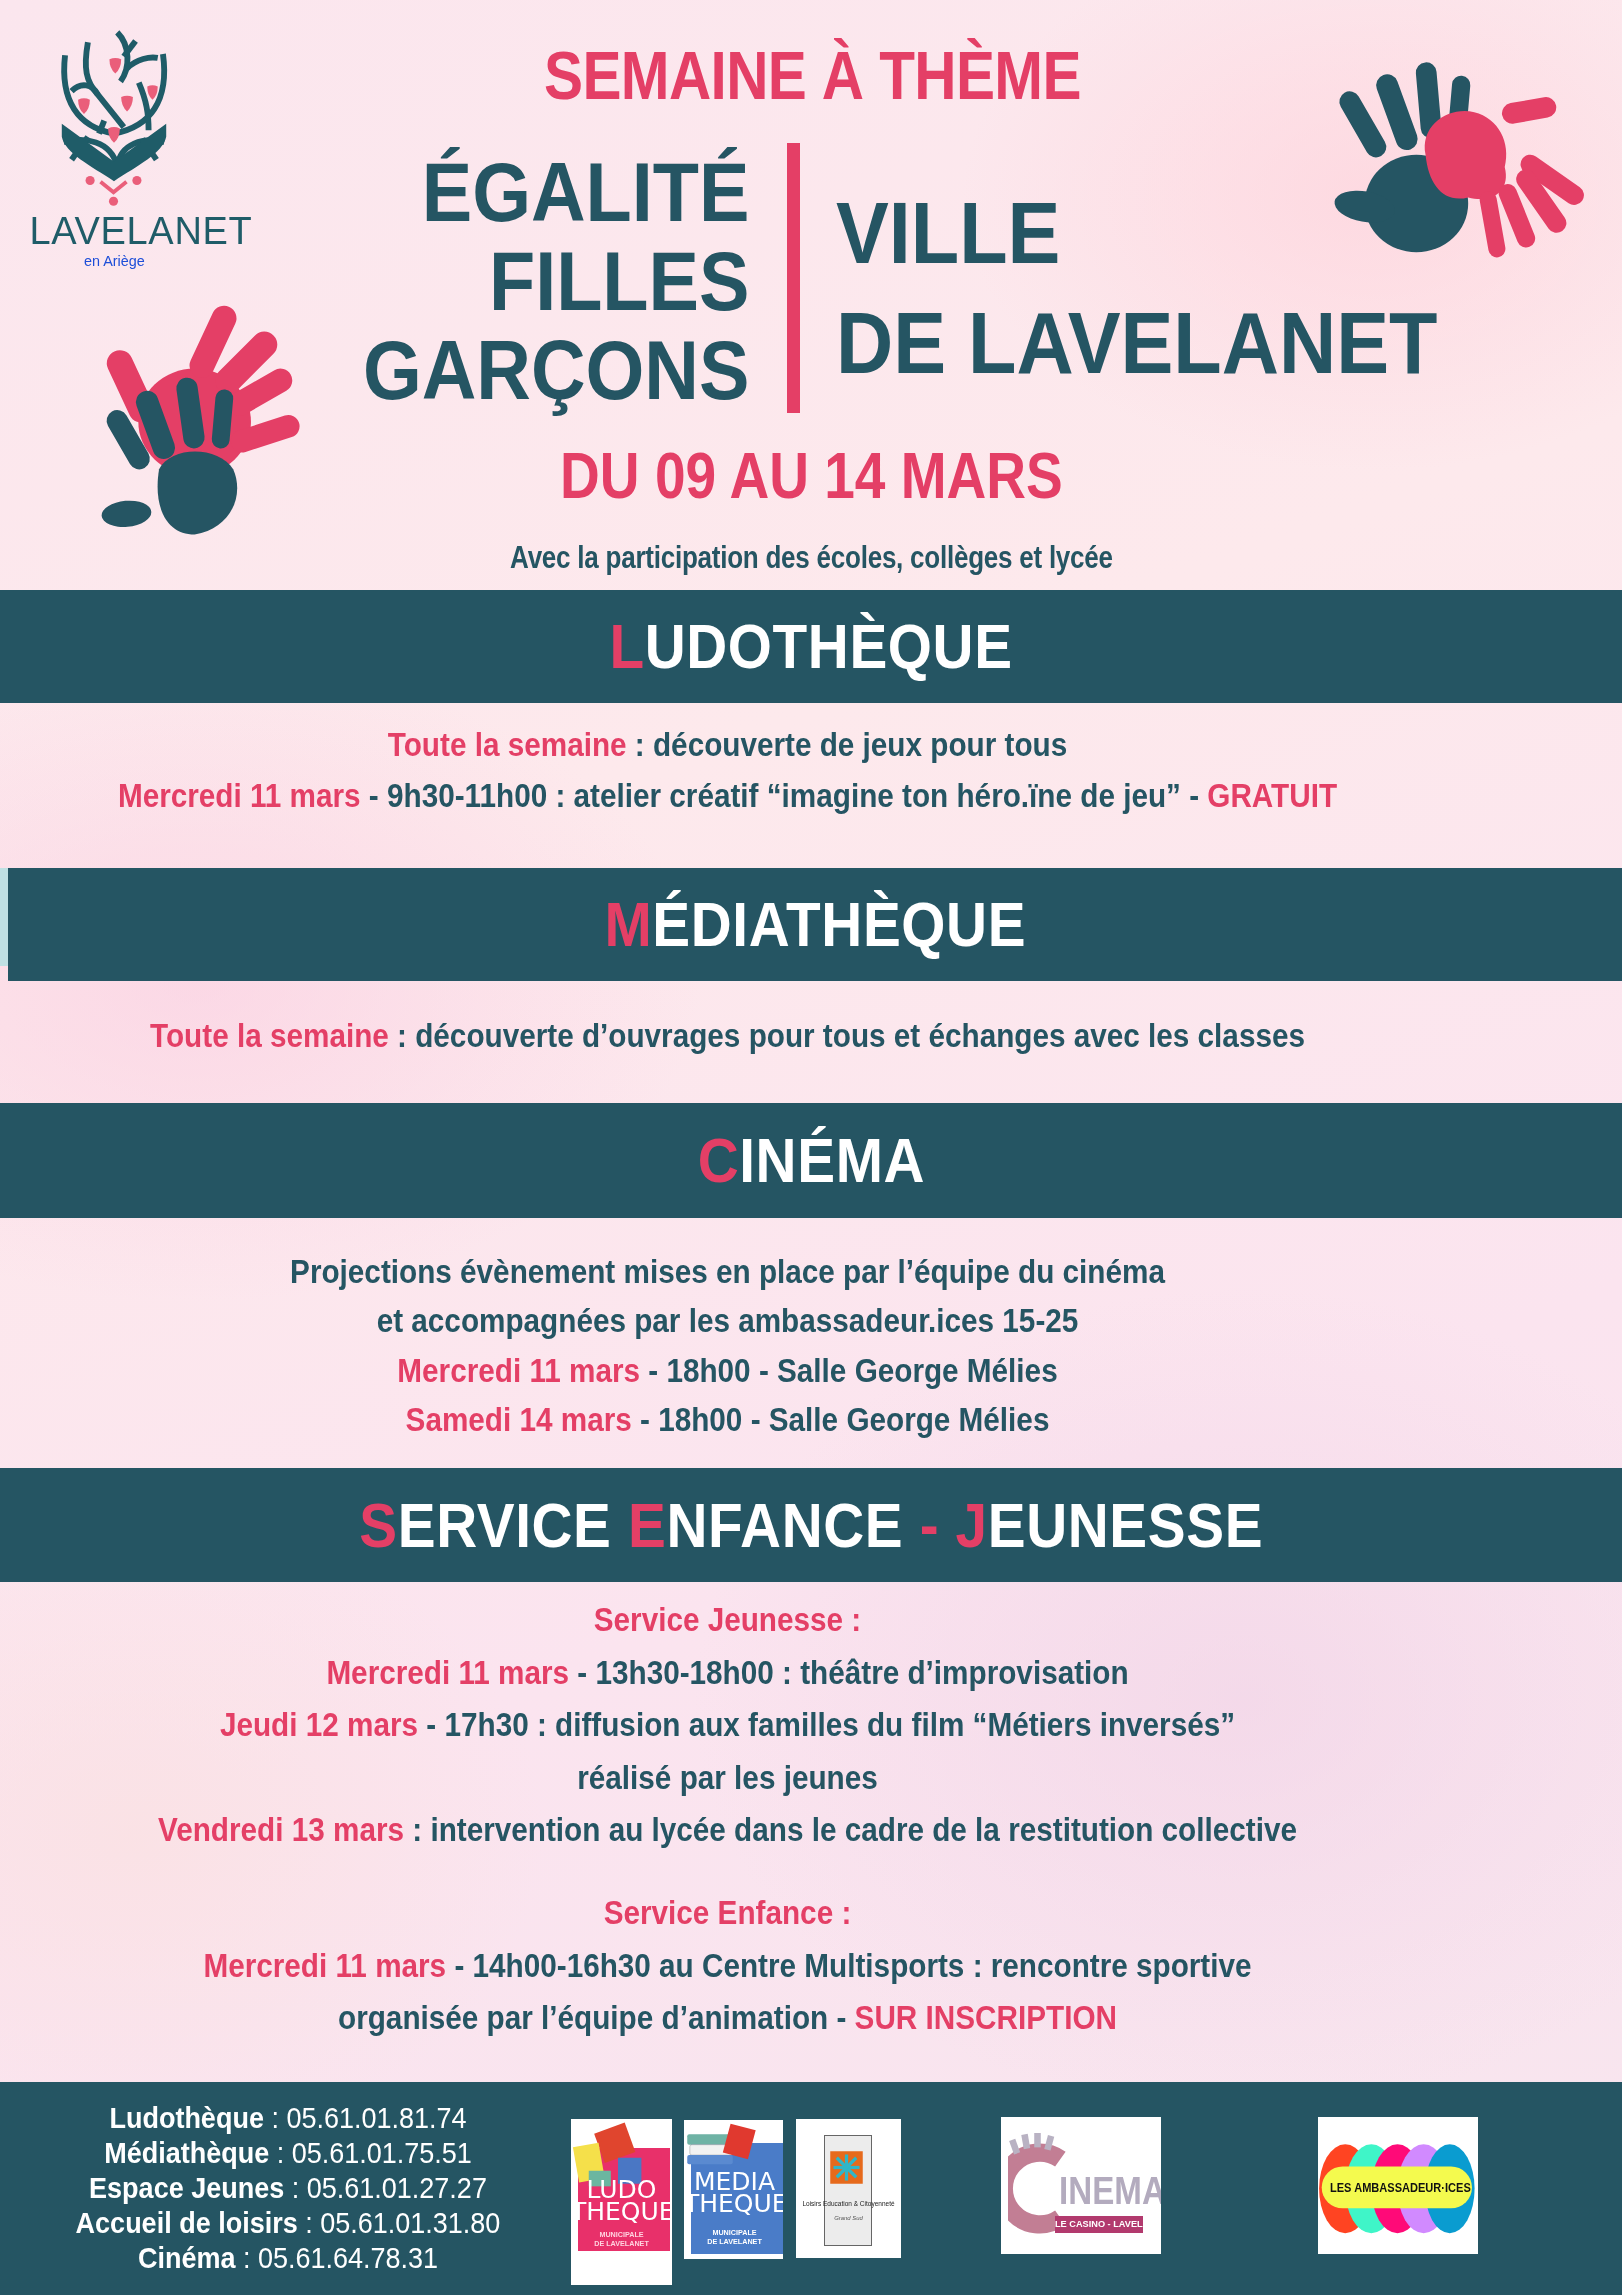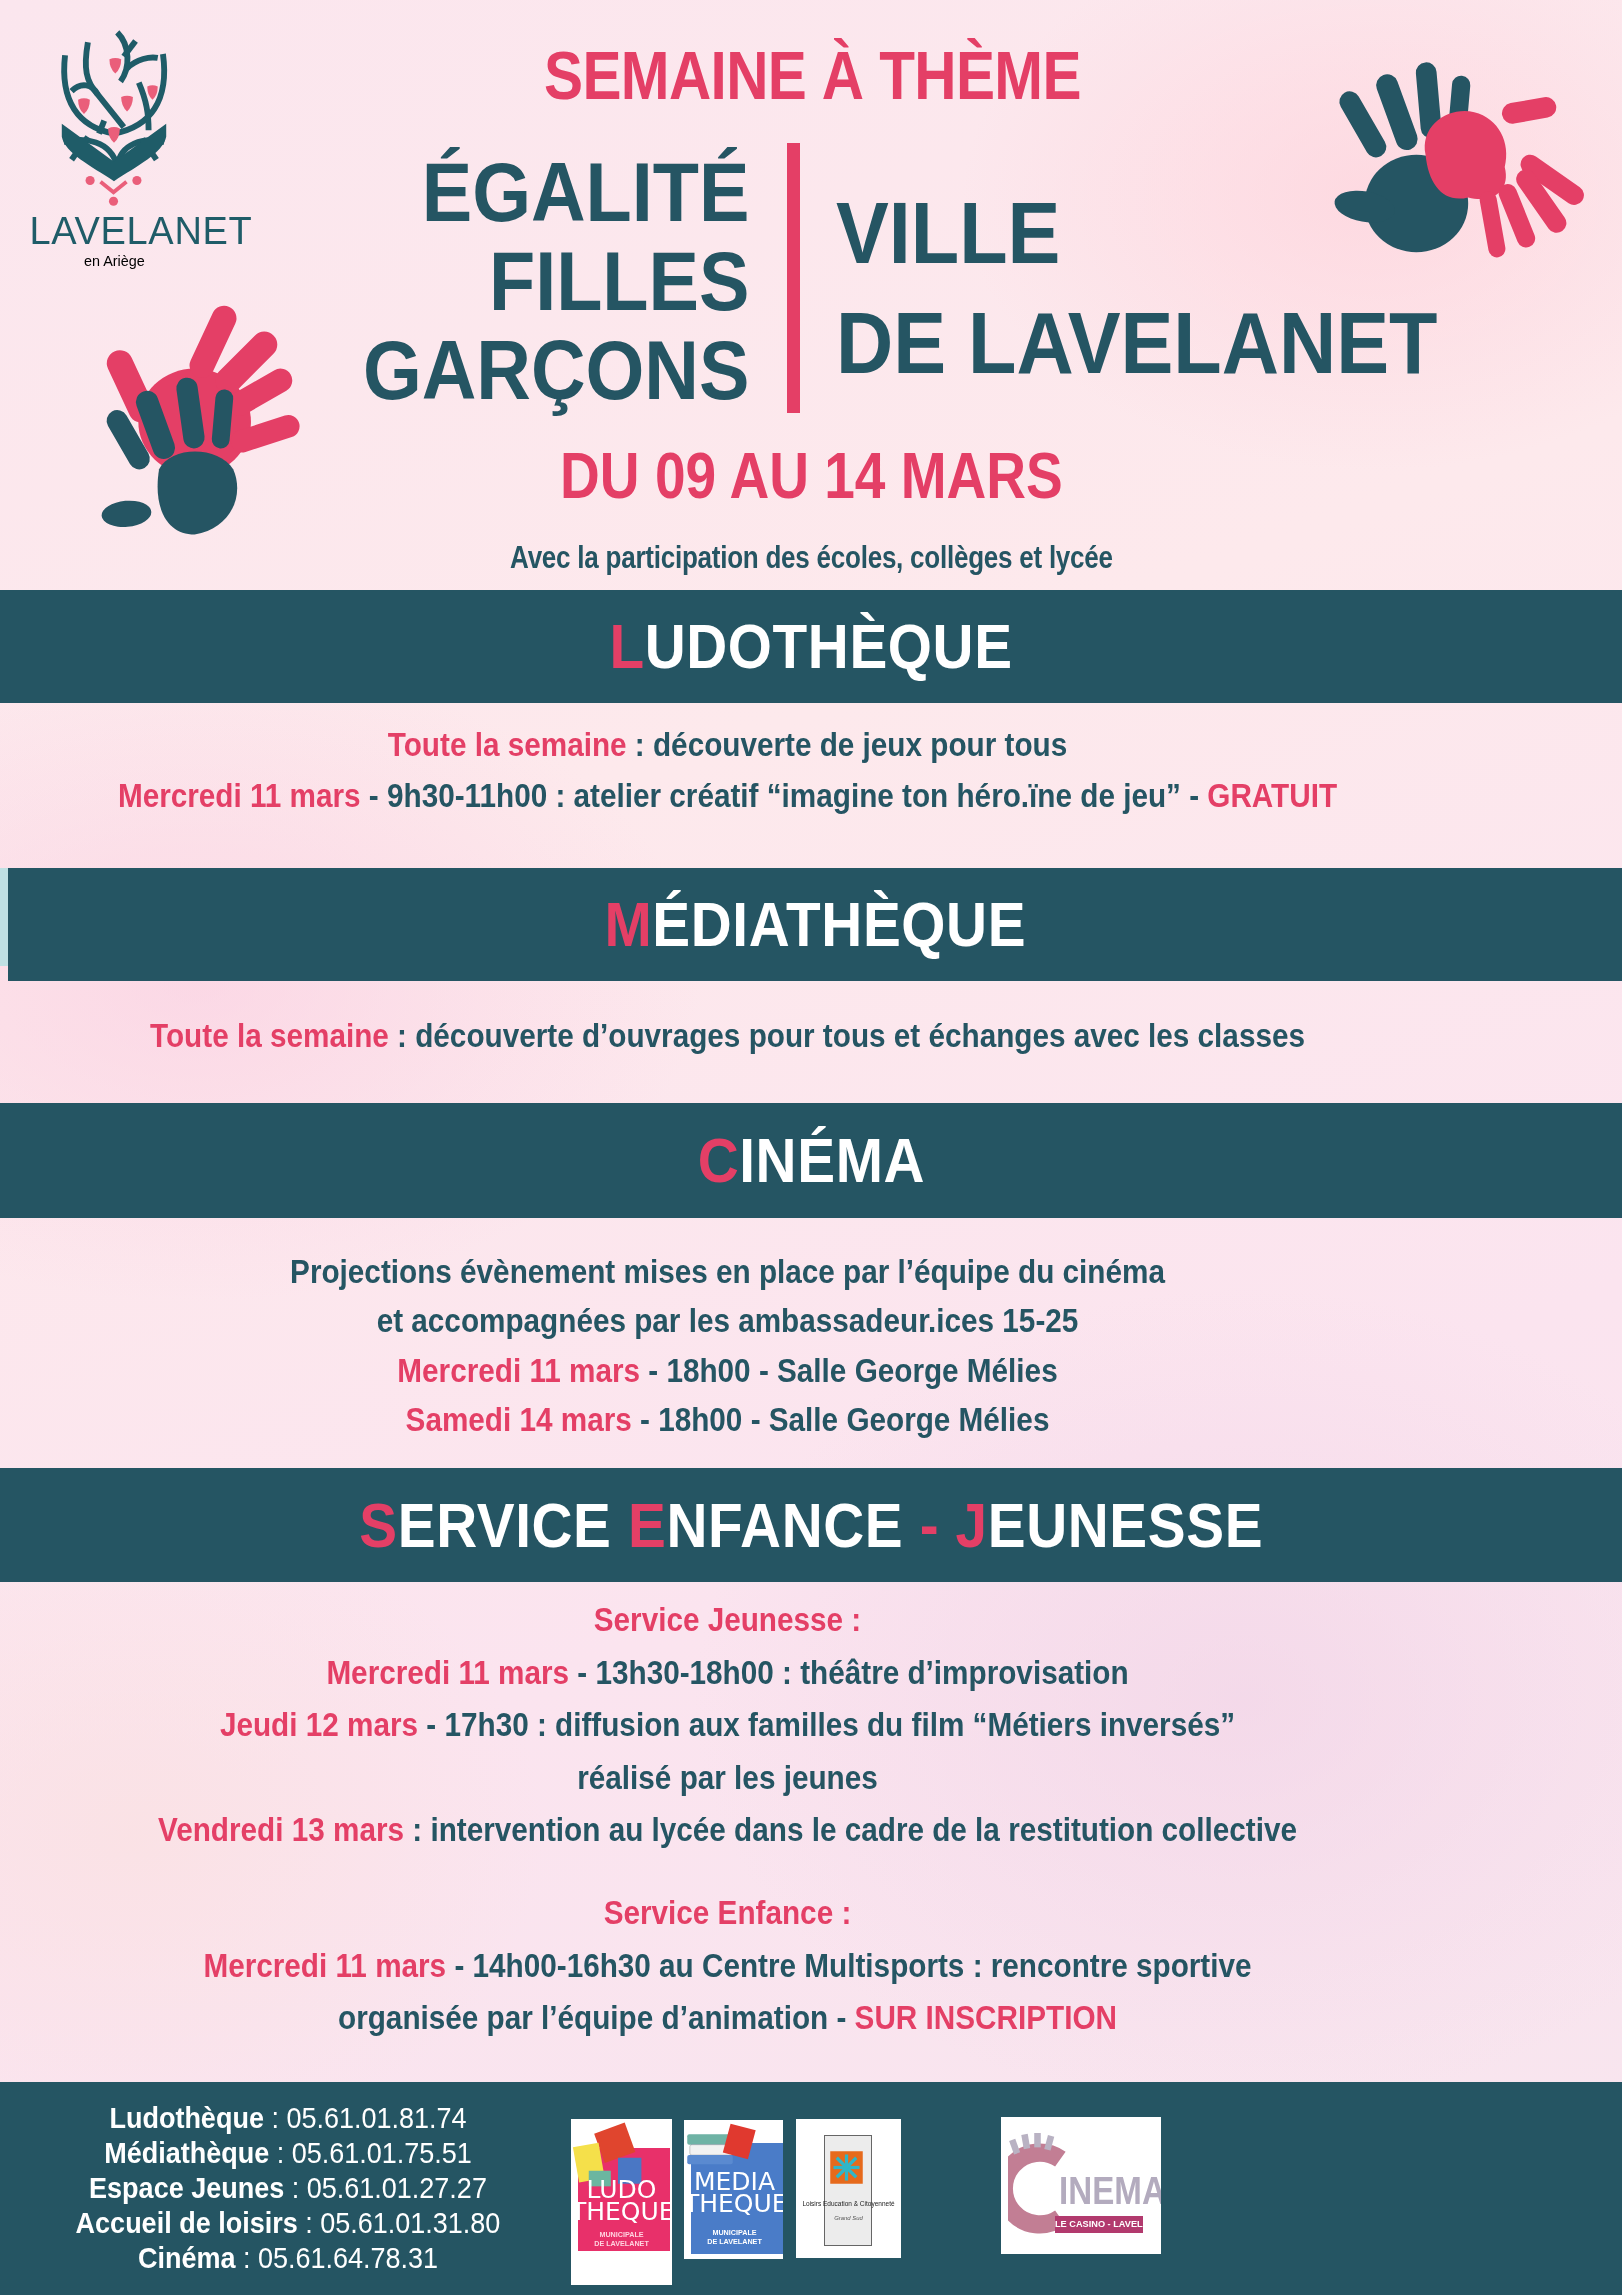--- a/index.html
+++ b/index.html
@@ -18,21 +18,21 @@
 
   
   .logo { left: 29.4px; top: 29.4px; width: 170px; height: 236px; }
   .logo svg { display: block; margin: 0 auto; }
   .logo-name {
     display: block; color: #1f5c68;
     font-size: 38px; letter-spacing: 0.7px; line-height: 1; margin-top: 2.6px;
     font-family: "Liberation Sans", sans-serif;
   }
   .logo-sub {
-    display: block; text-align: center; color: #000000;
+    display: block; text-align: center; color: #1d4ed8;
     font-size: 14.4px; line-height: 1; margin-top: 3.9px;
   }
   .hands-tr { left: 1322px; top: 49px; width: 268px; height: 236px; }
   .hands-bl { left: 82px; top: 285px; width: 249px; height: 262px; }
 
   .kicker {
     left: 0; width: 1623px; top: 41px; text-align: center;
     font-size: 68px; font-weight: 700; color: #e43f66;
     transform: scaleX(0.86); transform-origin: 818px 0;
     letter-spacing: -0.7px; line-height: 1;
@@ -309,14 +309,25 @@
           <rect x="5" y="10" width="10" height="22" transform="rotate(-20 10 21)"></rect>
           <rect x="22" y="2" width="10" height="22" transform="rotate(-10 27 13)"></rect>
           <rect x="40" y="0" width="10" height="22"></rect>
           <rect x="58" y="4" width="10" height="22" transform="rotate(15 63 15)"></rect>
         </g>
     </svg>
     <div style="position:absolute;left:58px;top:54px;color:#b3abbe;font-size:39px;font-weight:700;line-height:1;transform:scaleX(0.85);transform-origin:left;">INEMA</div>
     <div style="position:absolute;left:54px;top:99px;width:88px;height:17px;background:#b23a6e;color:#fff;font-size:9.2px;font-weight:700;line-height:17px;text-align:center;white-space:nowrap;">LE CASINO - LAVELANET</div>
   </div>
 
+  <div class="partner" style="left:1318px;top:35px;width:160px;height:137px;">
+    <svg width="157" height="98" viewBox="0 0 240 150" style="position:absolute;left:1.3px;top:26px;">
+      <ellipse cx="40" cy="70" rx="40" ry="68" fill="#ff4422"></ellipse>
+      <ellipse cx="80" cy="70" rx="40" ry="68" fill="#3ff5c8"></ellipse>
+      <ellipse cx="120" cy="70" rx="40" ry="68" fill="#ff0a78"></ellipse>
+      <ellipse cx="160" cy="70" rx="40" ry="68" fill="#d18aff"></ellipse>
+      <ellipse cx="200" cy="70" rx="38" ry="68" fill="#0a9cd0"></ellipse>
+      <rect x="4" y="36" width="230" height="64" rx="32" fill="#f4fa4e"></rect>
+    </svg>
+    <div style="position:absolute;left:0;width:160px;top:63px;text-align:center;color:#111;font-size:13px;font-weight:700;white-space:nowrap;transform:scaleX(0.85);">LES AMBASSADEUR·ICES</div>
+  </div>
 </div>
 
 
 </body></html>

